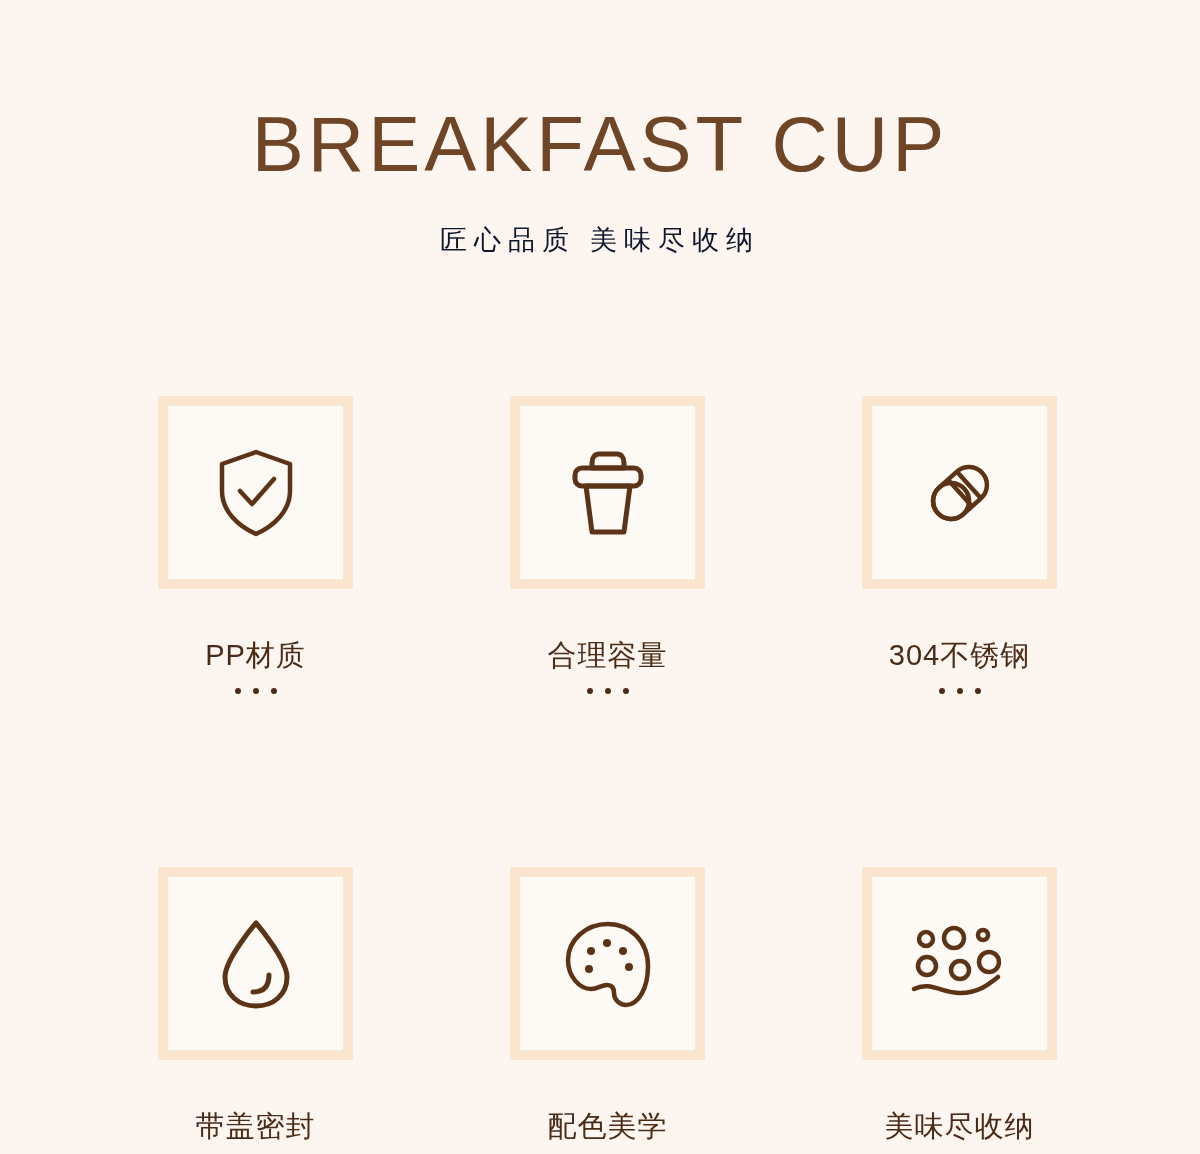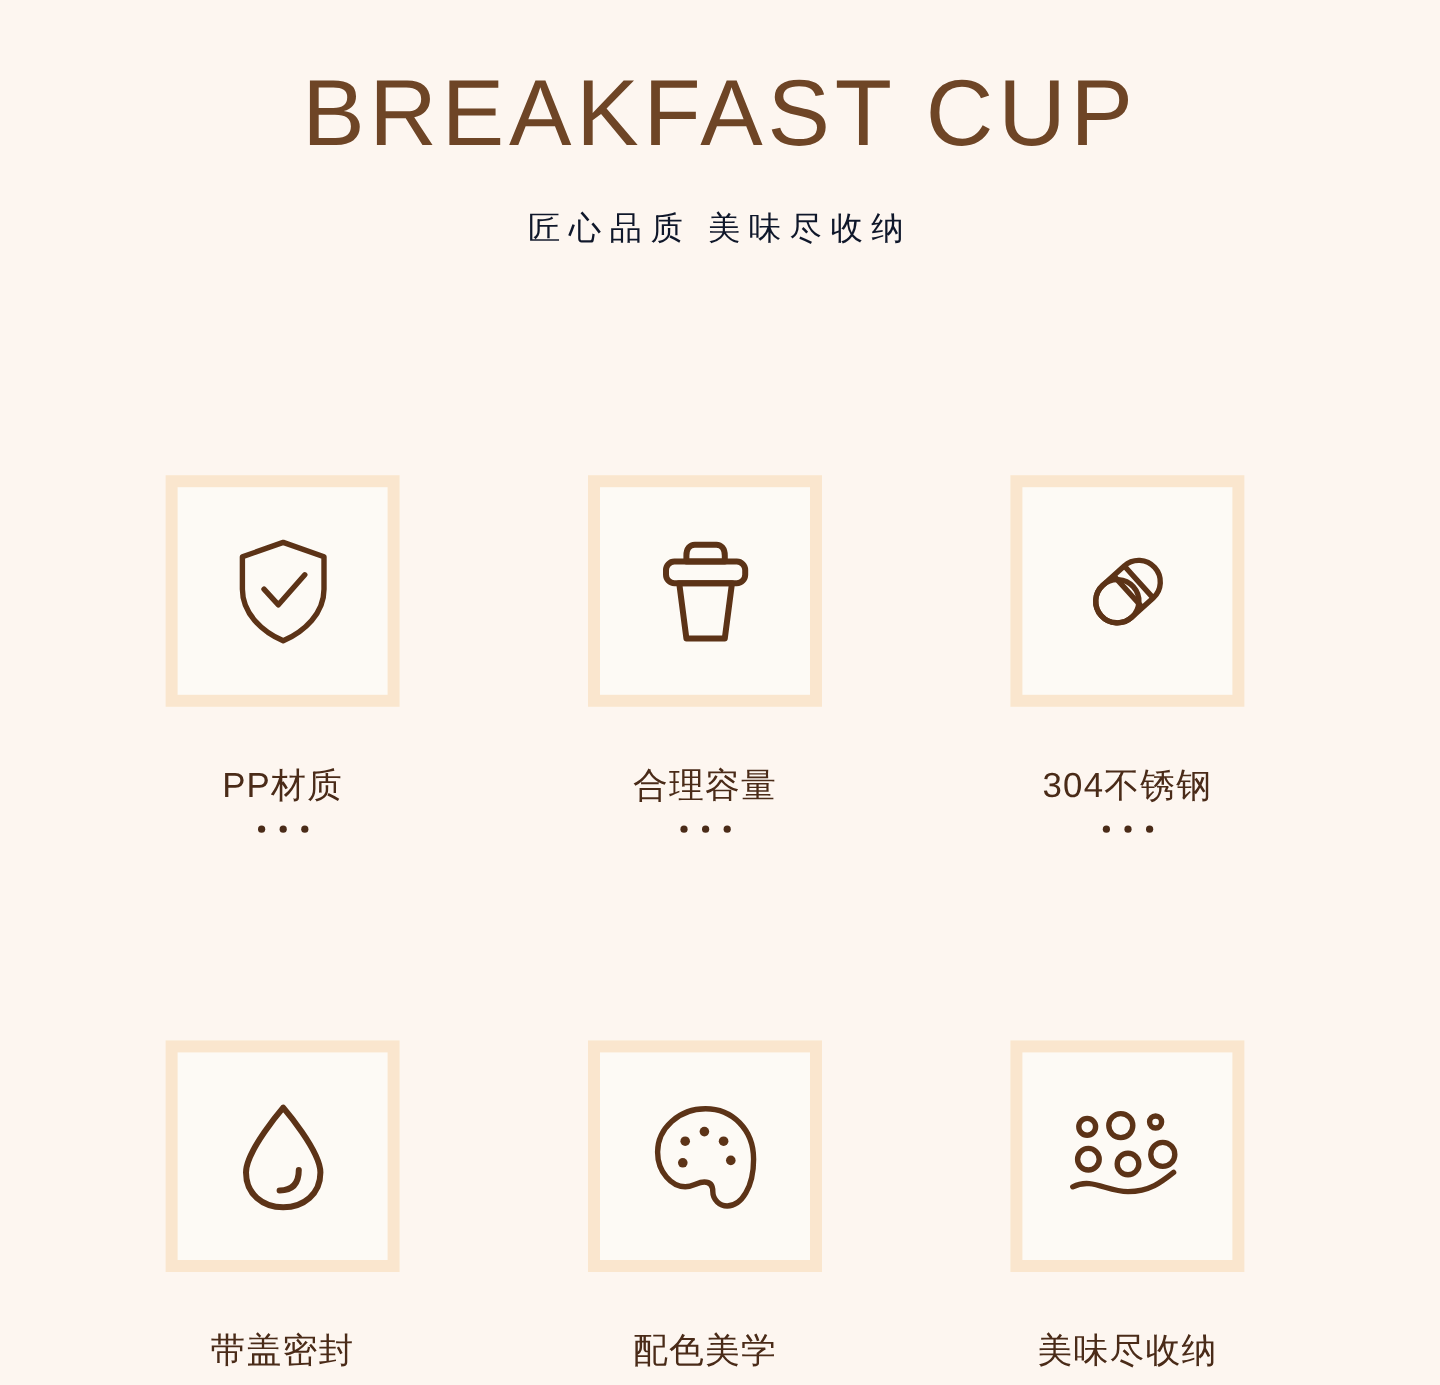--- a/index.html
+++ b/index.html
@@ -5,42 +5,42 @@
   * { margin:0; padding:0; box-sizing:border-box; }
   html, body {
     width:1200px; height:1154px;
     background:#FDF6F0;
     font-family:"Liberation Sans","DejaVu Sans",sans-serif;
     overflow:hidden;
   }
   .page { position:relative; width:1200px; height:1154px; background:#FDF6F0; }
 
   
-  .header { padding-top:54px; text-align:center; }
+  .header { padding-top:104px; text-align:center; }
   .title {
     font-size:78px;
     font-weight:400;
     letter-spacing:4px;
     color:#6E4526;
     line-height:1.05;
     font-family:"Liberation Sans","DejaVu Sans",sans-serif;
   }
   .subtitle {
     margin-top:36px;
     font-size:27px;
     letter-spacing:7px;
     color:#0f172a;
     font-family:"Liberation Sans","DejaVu Sans",sans-serif;
   }
   .subtitle .gap { display:inline-block; width:14px; }
 
   
   .grid {
     position:absolute;
-    left:138px;
+    left:158px;
     top:396px;
     width:900px;
     display:grid;
     grid-template-columns:repeat(3,195px);
     grid-column-gap:157px;
     grid-row-gap:173px;
   }
   .card { width:195px; }
   .icon-box {
     width:195px; height:193px;

